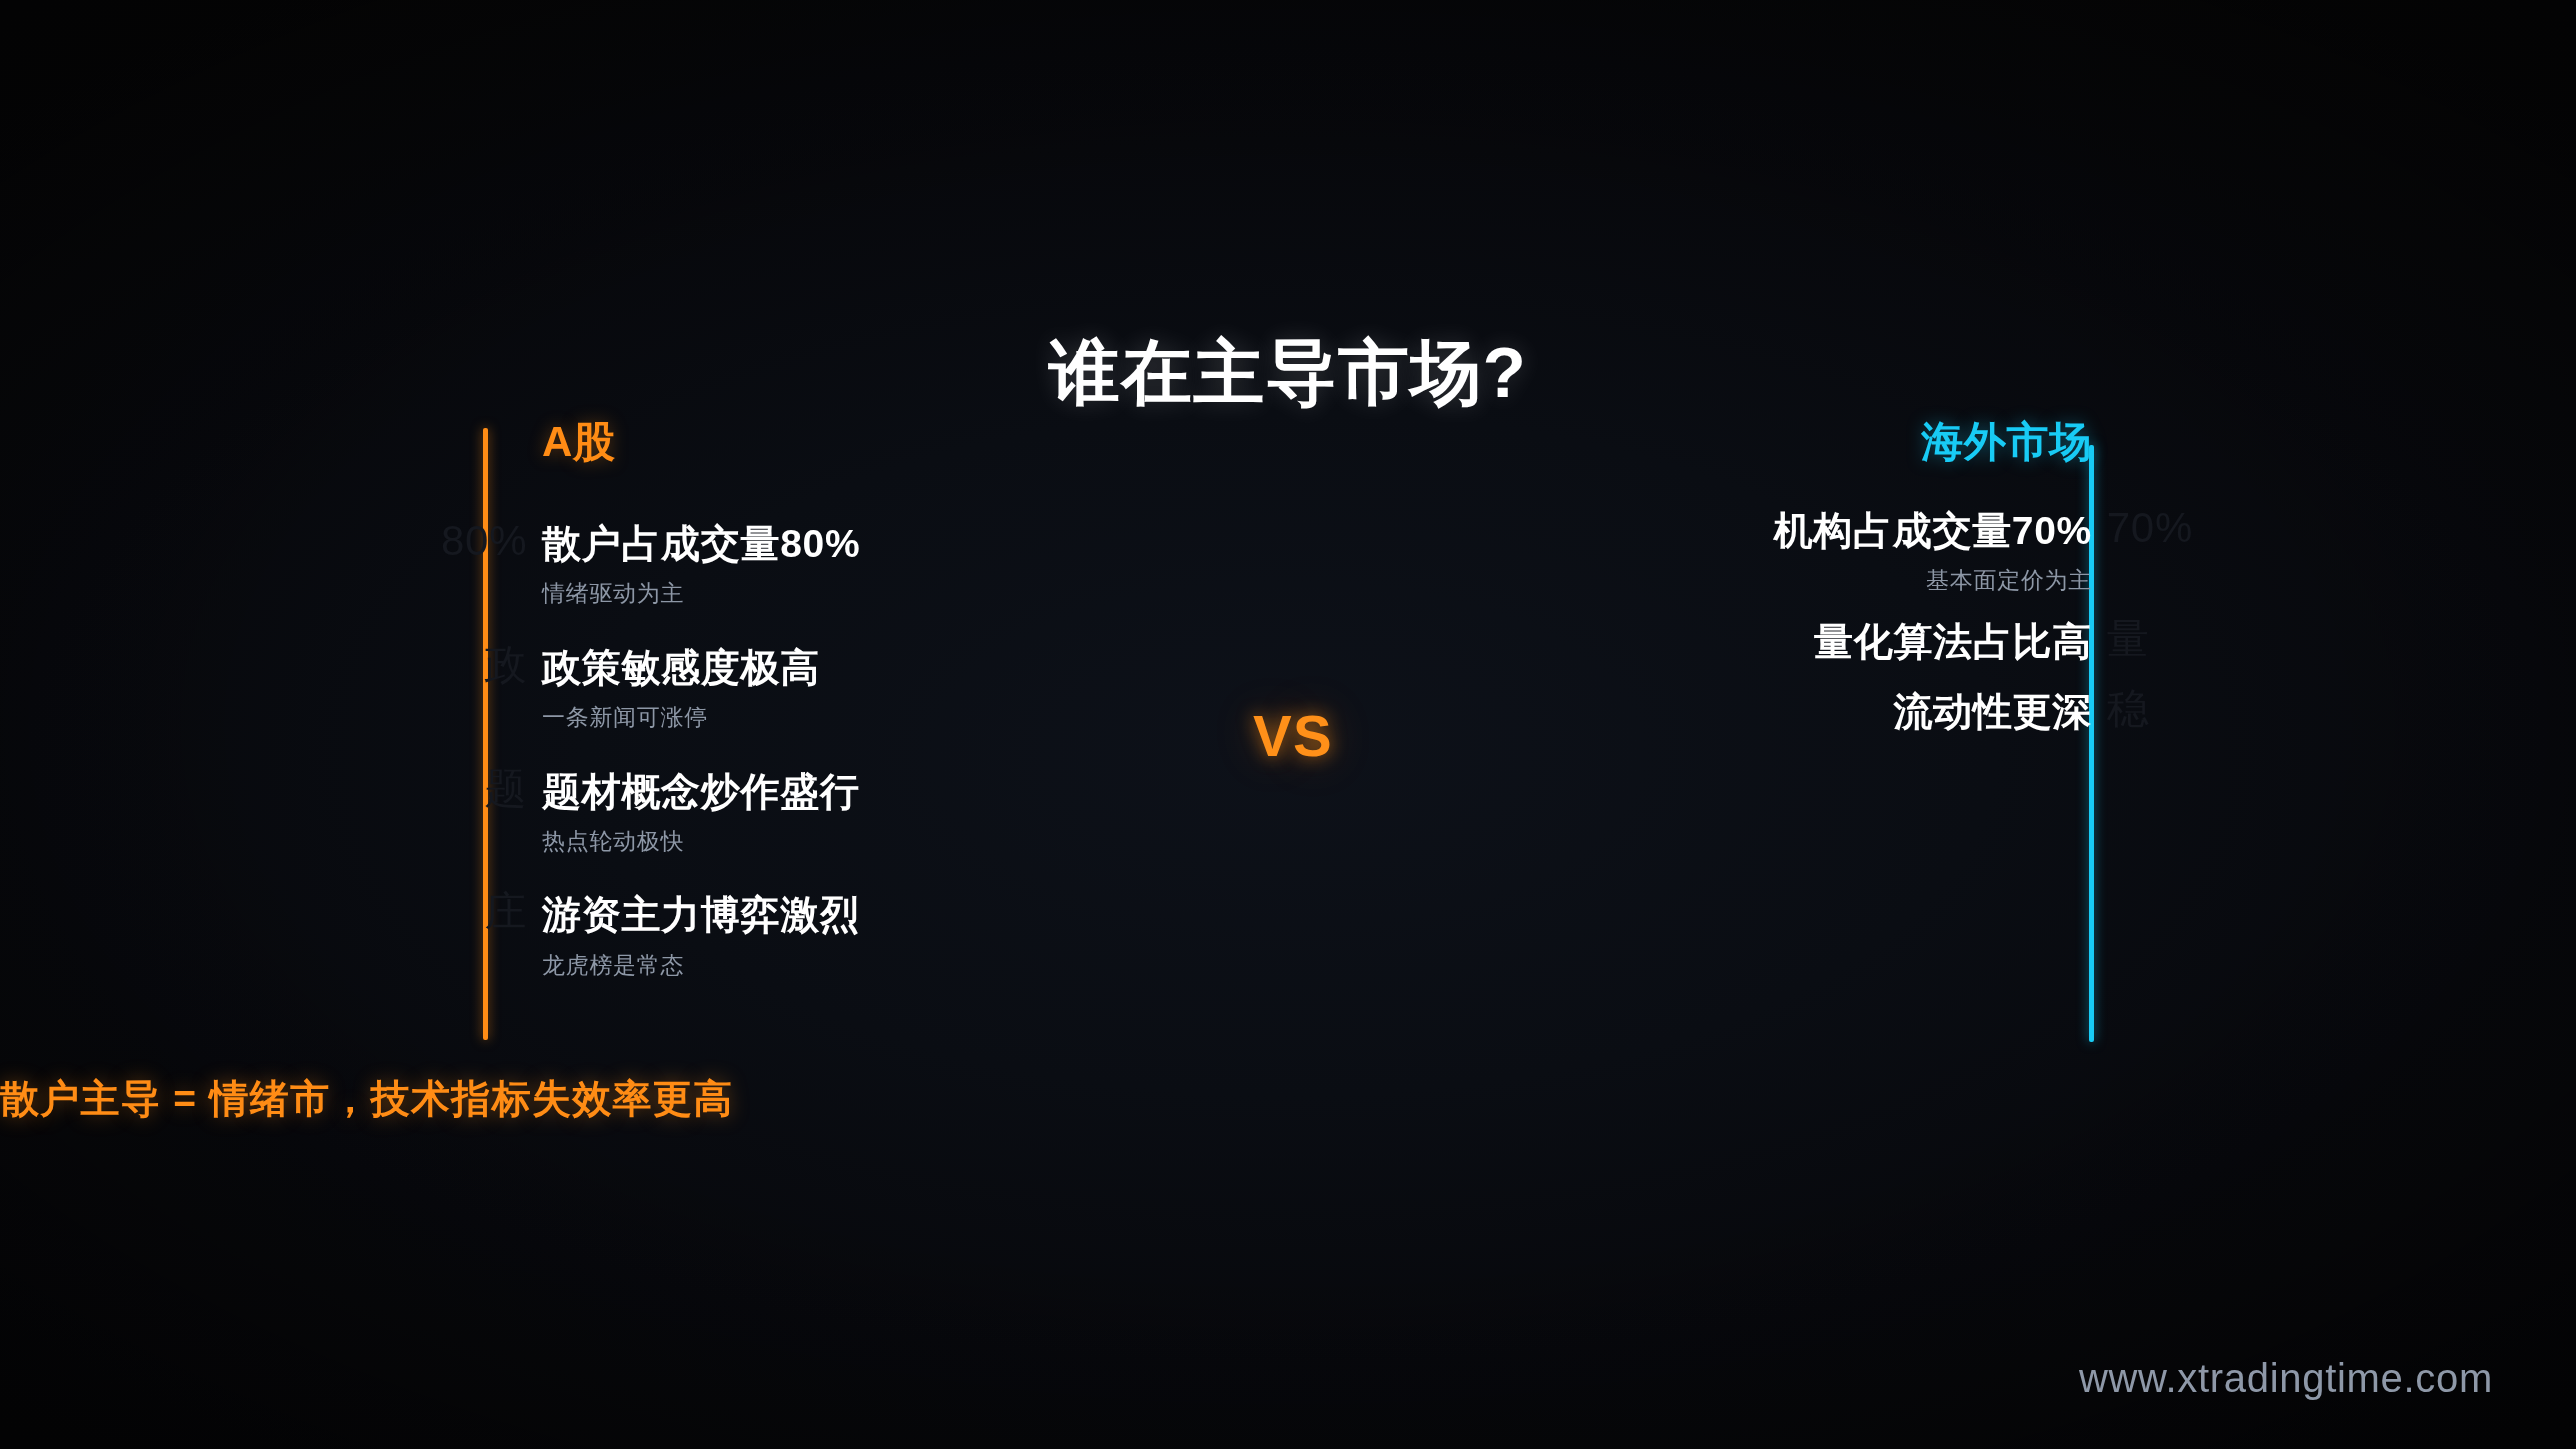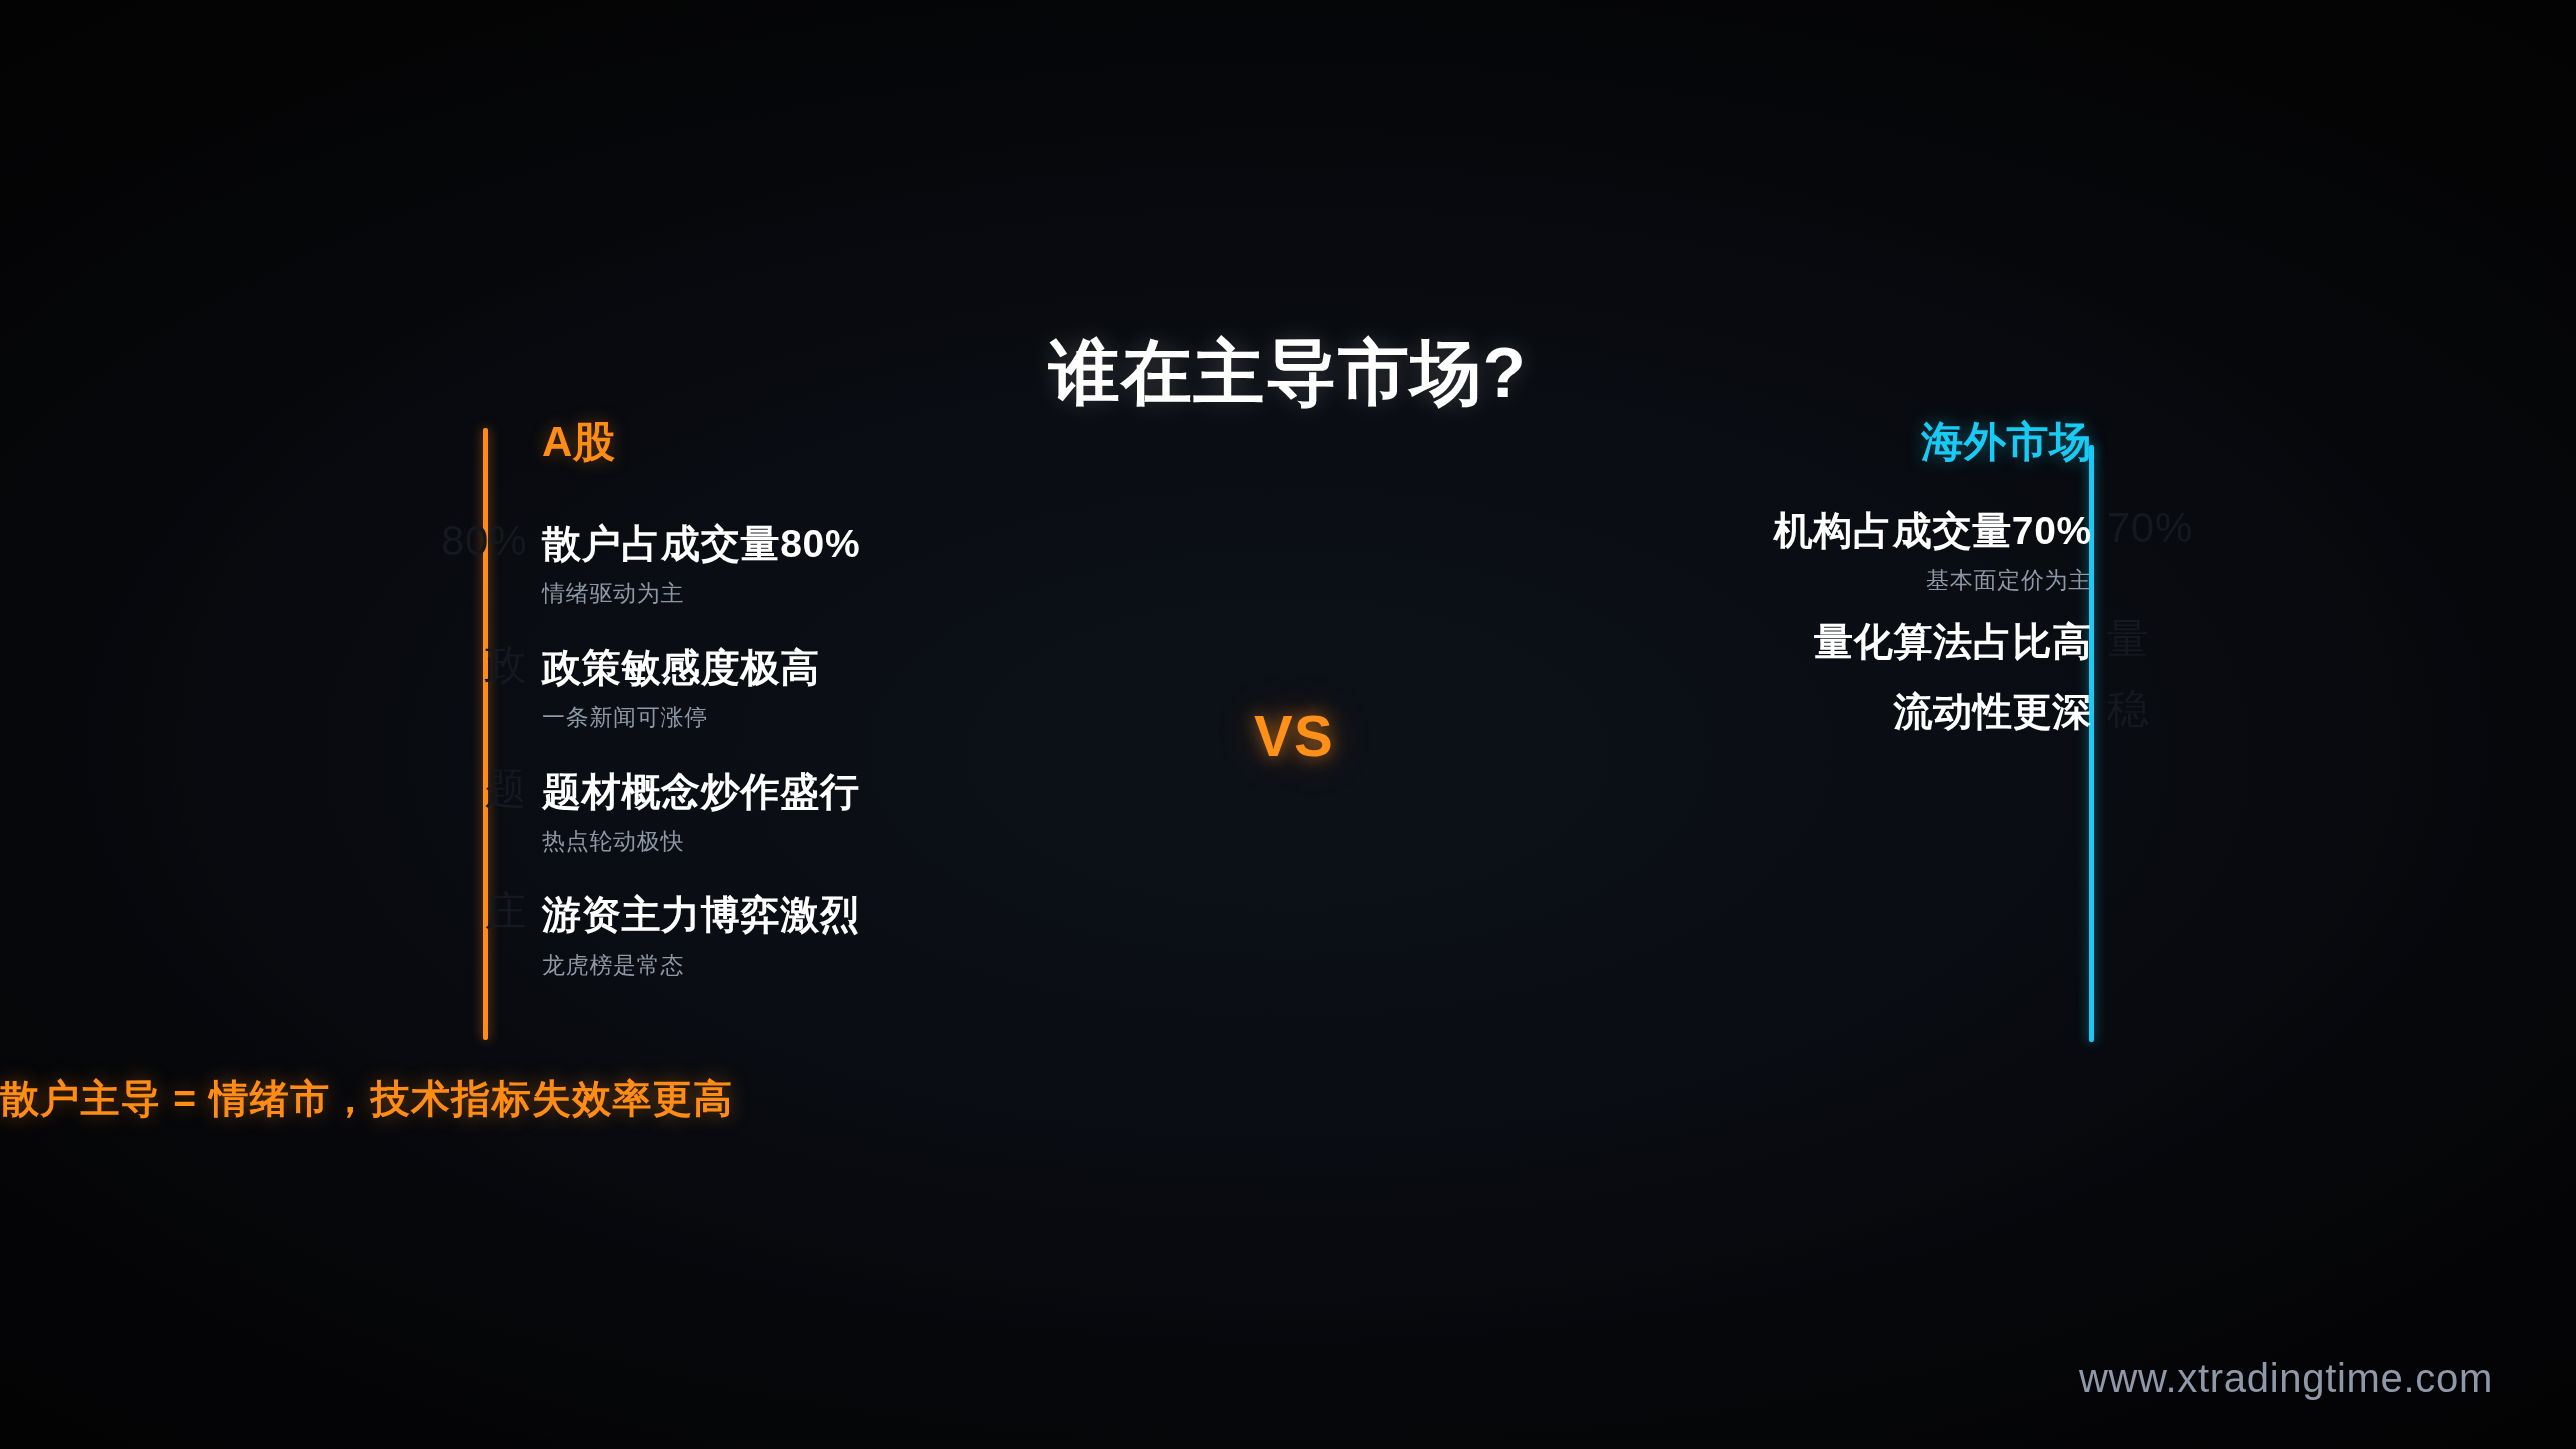--- a/index.html
+++ b/index.html
@@ -121,23 +121,24 @@
   .col-left  .ghost { right: calc(100% + 14.8px); }
   .col-right .ghost { left: calc(100% + 14.8px); }
 
   
   .col-left .row-main { display: inline-block; margin-top: 13px; }
   .col-right .row-main { display: inline-block; }
 
   
   .vs {
     position: absolute;
-    left: 1254px;
+    left: 1226px;
     top: 702px;
     width: 134px;
+    text-align: center;
     color: #ff9019;
     font-size: 58px;
     font-weight: bold;
     letter-spacing: 1.3px;
     text-shadow:
       0 0 17.4px rgba(255,144,25,0.65),
       0 0 46px rgba(255,120,0,0.32);
   }
 
   

